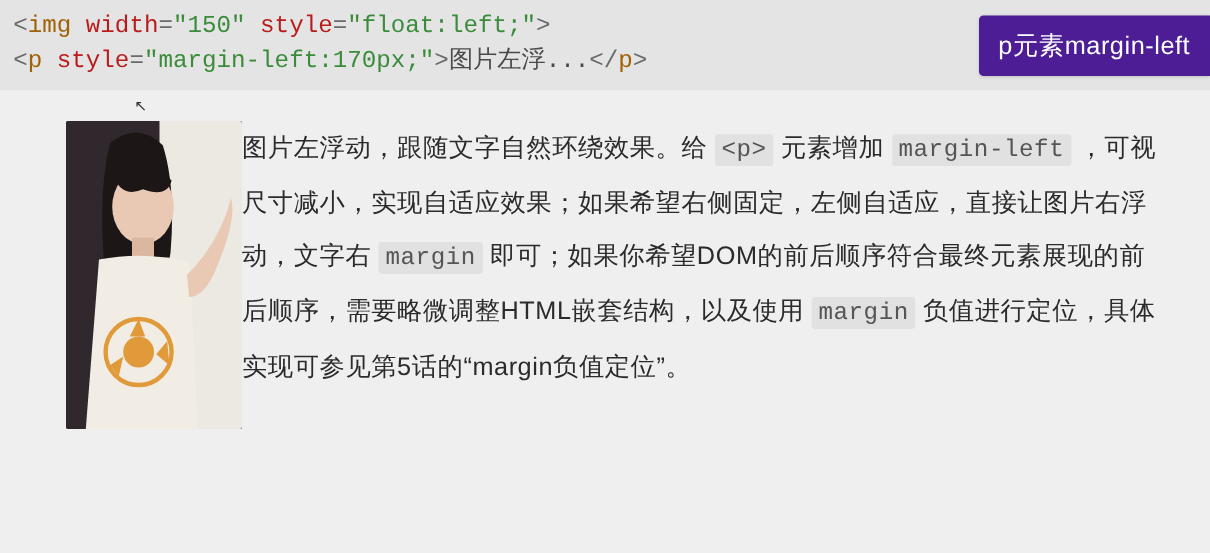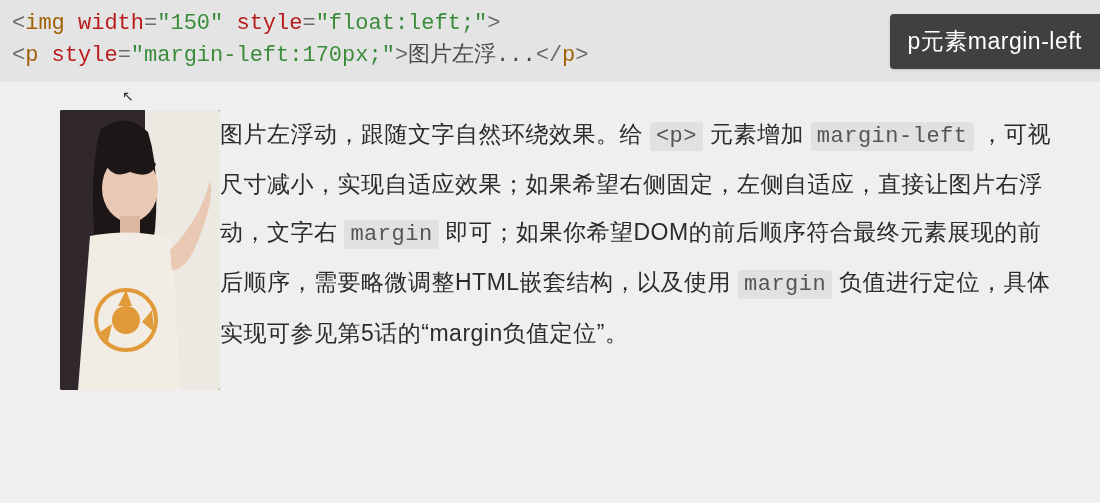--- a/index.html
+++ b/index.html
@@ -24,21 +24,21 @@
     .tok-tag    { color: #a16207; }
     .tok-attr   { color: #b91c1c; }
     .tok-eq     { color: #6a6a6a; }
     .tok-string { color: #3a8c3a; }
     .tok-text   { color: #4b4b4b; }
 
     .header-button {
       position: absolute;
       top: 14px;
       right: 0;
-      background: #404040;
+      background: #4c1d95;
       color: #fff;
       font-size: 23px;
       padding: 12px 18px;
       border-radius: 4px 0 0 4px;
       letter-spacing: 0.5px;
       box-shadow: 0 1px 3px rgba(0,0,0,0.15);
       cursor: pointer;
     }
 
     .content-area {

